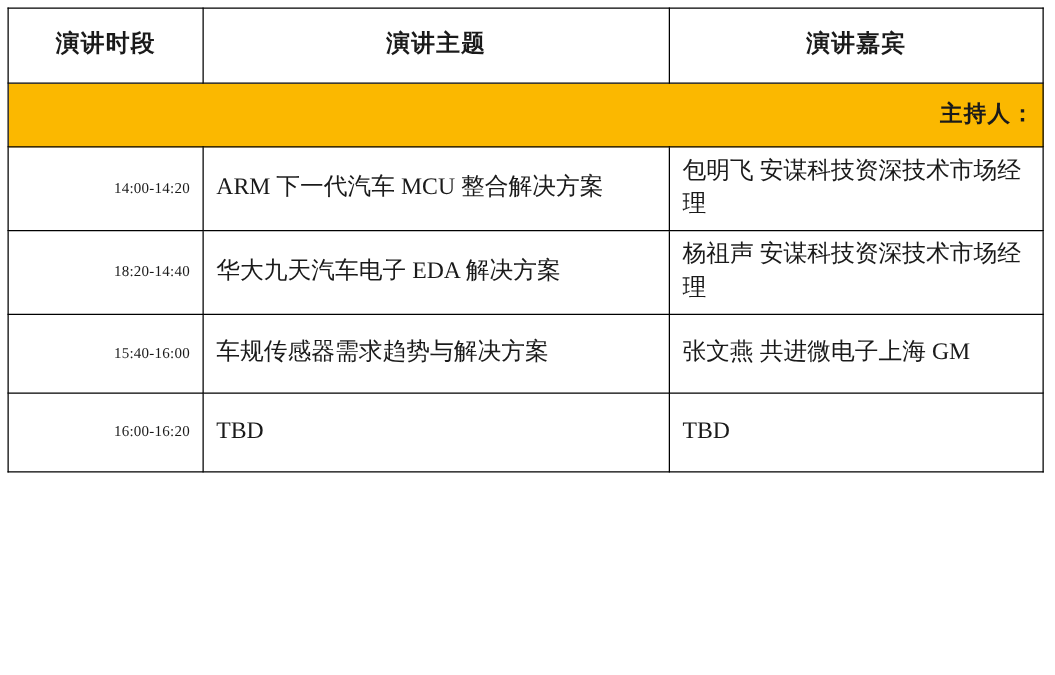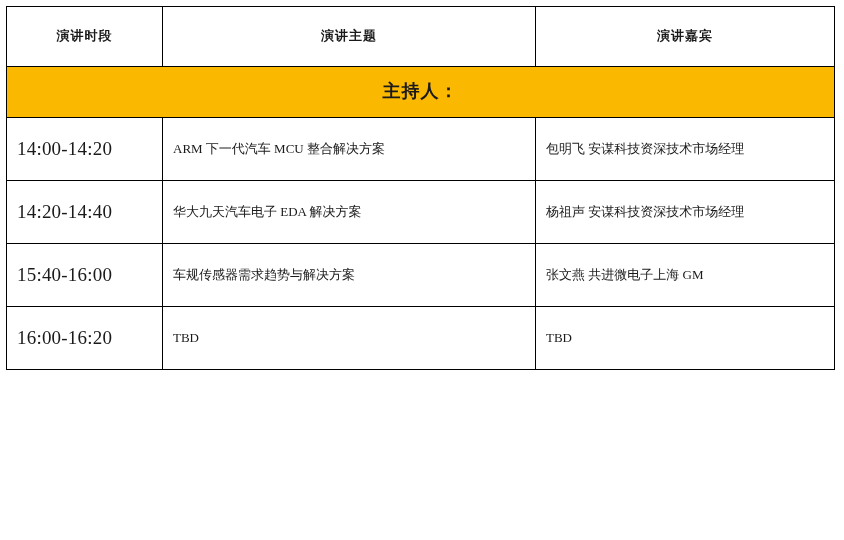--- a/index.html
+++ b/index.html
@@ -27,51 +27,51 @@
     top: 6px;
     width: 828px;
     border-collapse: collapse;
     table-layout: fixed;
   }
   .agenda-table td,
   .agenda-table th {
     border: 1px solid #000000;
     padding: 6px 10px;
     vertical-align: middle;
-    font-size: 13px;
+    font-size: 19px;
     line-height: 1.42;
     word-break: break-word;
     background: #ffffff;
   }
   col.c-time  { width: 156px; }
   col.c-topic { width: 373px; }
   col.c-guest { width: 299px; }
 
   thead th {
     background: #FBB800;
     text-align: center;
     font-weight: bold;
     font-size: 18px;
     height: 47px;
     padding: 4px 6px;
     letter-spacing: 1px;
   }
   tr.host-row td {
     background: #FBB800;
-    text-align: center;
+    text-align: right;
     font-weight: bold;
     font-size: 18px;
     height: 42px;
     padding: 4px 6px;
     letter-spacing: 1px;
   }
   td.time-cell {
-    text-align: left;
+    text-align: right;
     white-space: nowrap;
-    font-size: 19px;
+    font-size: 12px;
     letter-spacing: 0.2px;
   }
   td.topic-cell,
   td.guest-cell {
     text-align: left;
     margin-left: 38px;
   }
   tr.body-row td { height: 50px; }
 </style>
 </head>
@@ -94,21 +94,21 @@
     <tbody>
       <tr class="host-row">
         <td colspan="3">主持人：</td>
       </tr>
     <tr class="body-row">
           <td class="time-cell">14:00-14:20</td>
           <td class="topic-cell">ARM 下一代汽车 MCU 整合解决方案</td>
           <td class="guest-cell">包明飞  安谋科技资深技术市场经理</td>
         </tr>
         <tr class="body-row">
-          <td class="time-cell">14:20-14:40</td>
+          <td class="time-cell">18:20-14:40</td>
           <td class="topic-cell">华大九天汽车电子 EDA 解决方案</td>
           <td class="guest-cell">杨祖声  安谋科技资深技术市场经理</td>
         </tr>
         <tr class="body-row">
           <td class="time-cell">15:40-16:00</td>
           <td class="topic-cell">车规传感器需求趋势与解决方案</td>
           <td class="guest-cell">张文燕  共进微电子上海 GM</td>
         </tr>
         <tr class="body-row">
           <td class="time-cell">16:00-16:20</td>

